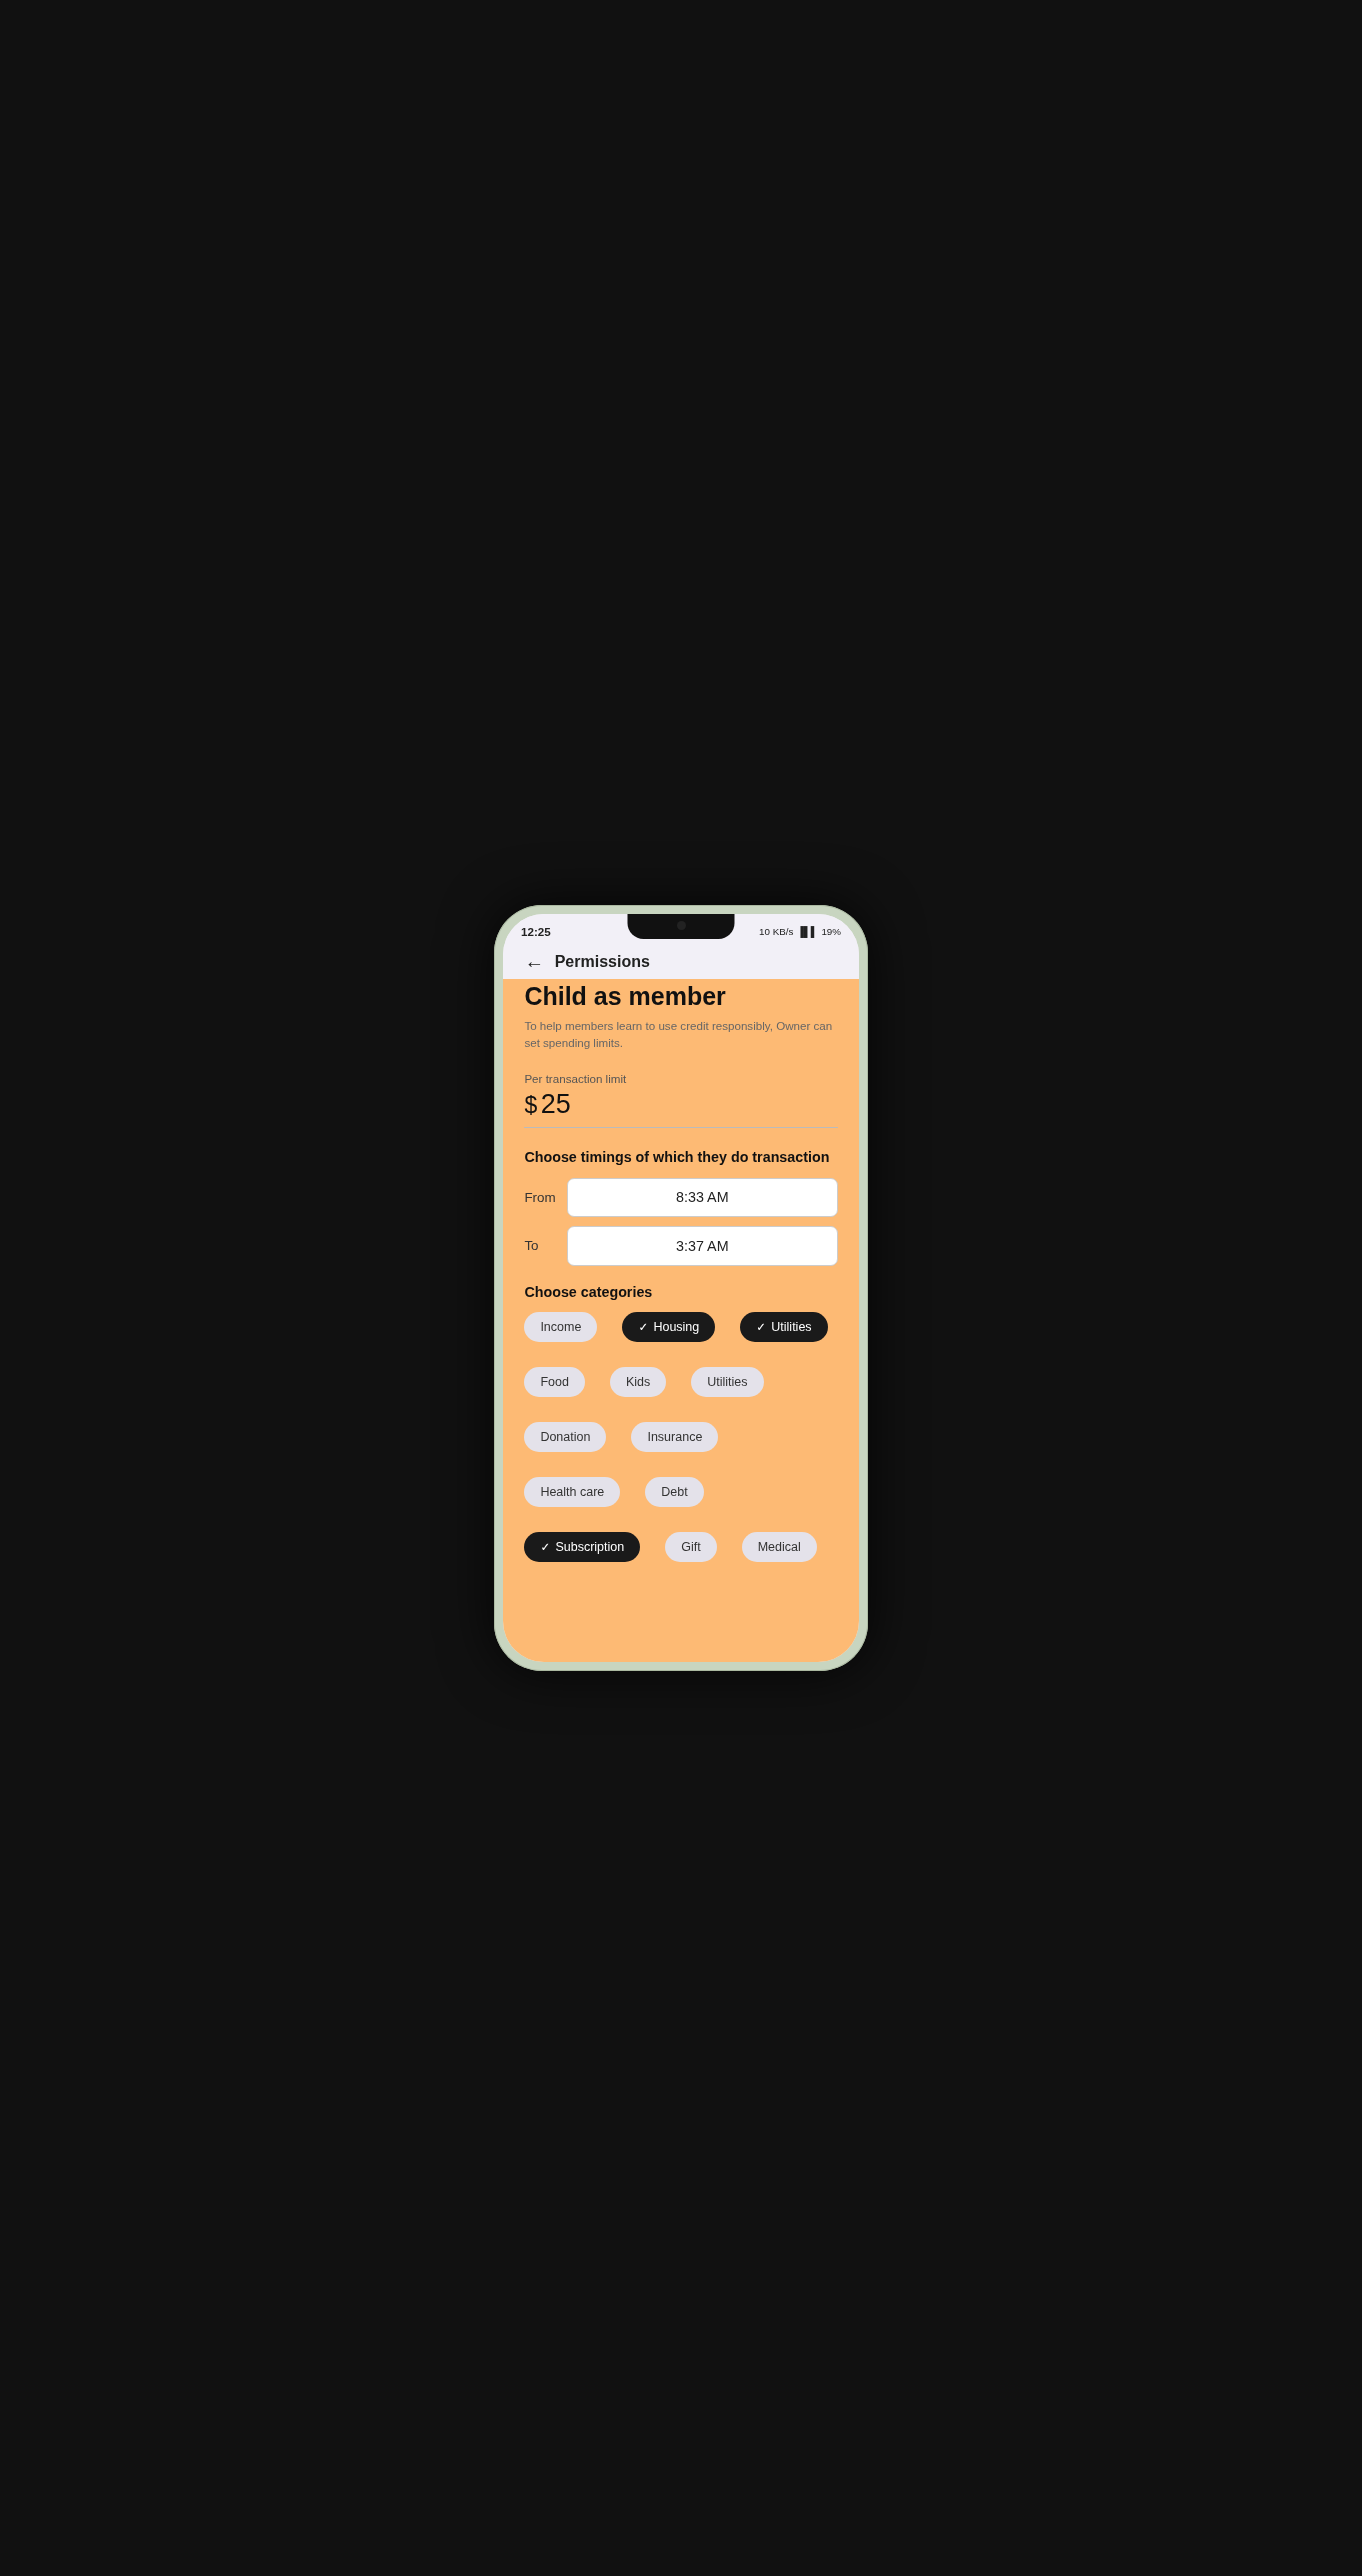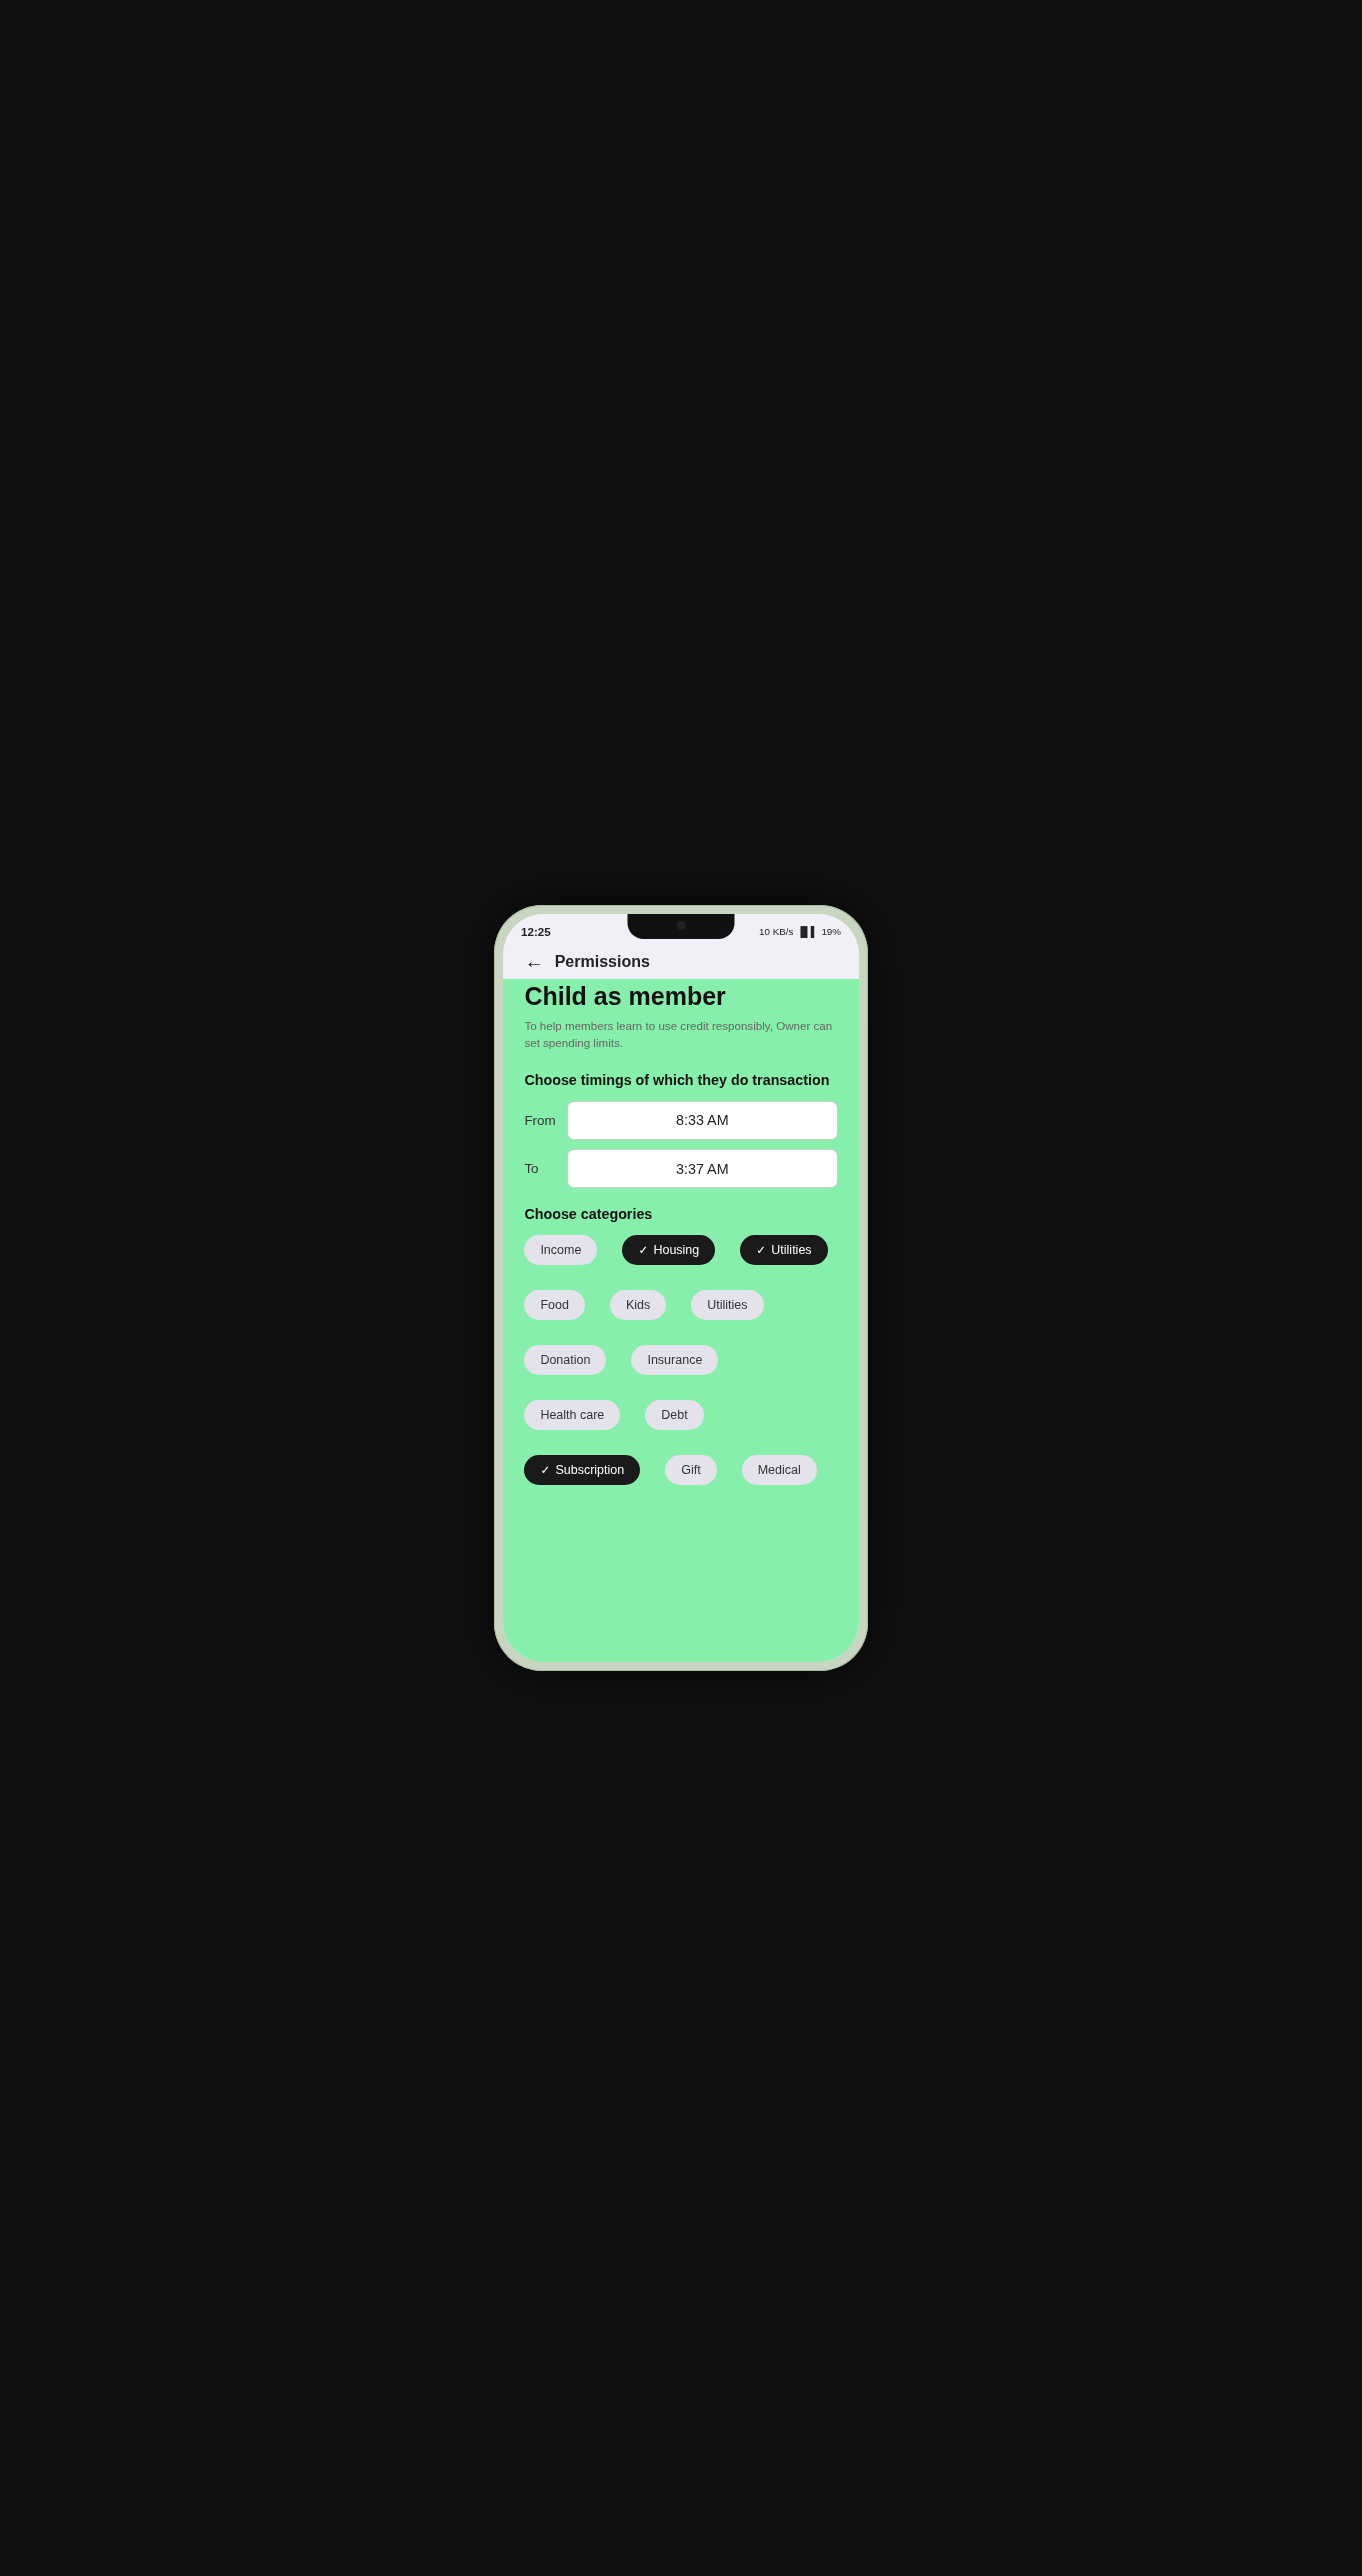--- a/index.html
+++ b/index.html
@@ -78,21 +78,21 @@
       width: 9px;
       height: 9px;
       background: #222;
       border-radius: 50%;
     }
 
     
     .content-area {
       flex: 1;
       overflow-y: auto;
-      background: #86efac;
+      background: #fdba74;
       scrollbar-width: none;
     }
     .content-area::-webkit-scrollbar { display: none; }
 
     .header {
       padding: 9px 21.4px 7.1px;
       display: flex;
       align-items: center;
       gap: 10.7px;
       background: #f2f0f7;
@@ -268,20 +268,26 @@
       <span class="back-btn">←</span>
       <span class="header-title">Permissions</span>
     </div>
 
     <div class="content-area">
       <div class="main-content">
 
         <div class="page-title">Child as member</div>
         <div class="subtitle">To help members learn to use credit responsibly, Owner can set spending limits.</div>
 
+        <div class="limit-section">
+          <div class="limit-label">Per transaction limit</div>
+          <div class="limit-value">
+            <span class="dollar">$</span><span>25</span>
+          </div>
+        </div>
 
 
 
         <div class="section-heading">Choose timings of which they do transaction</div>
 
         <div class="time-row">
           <span class="time-label">From</span>
           <div class="time-input">8:33 AM</div>
         </div>
 

